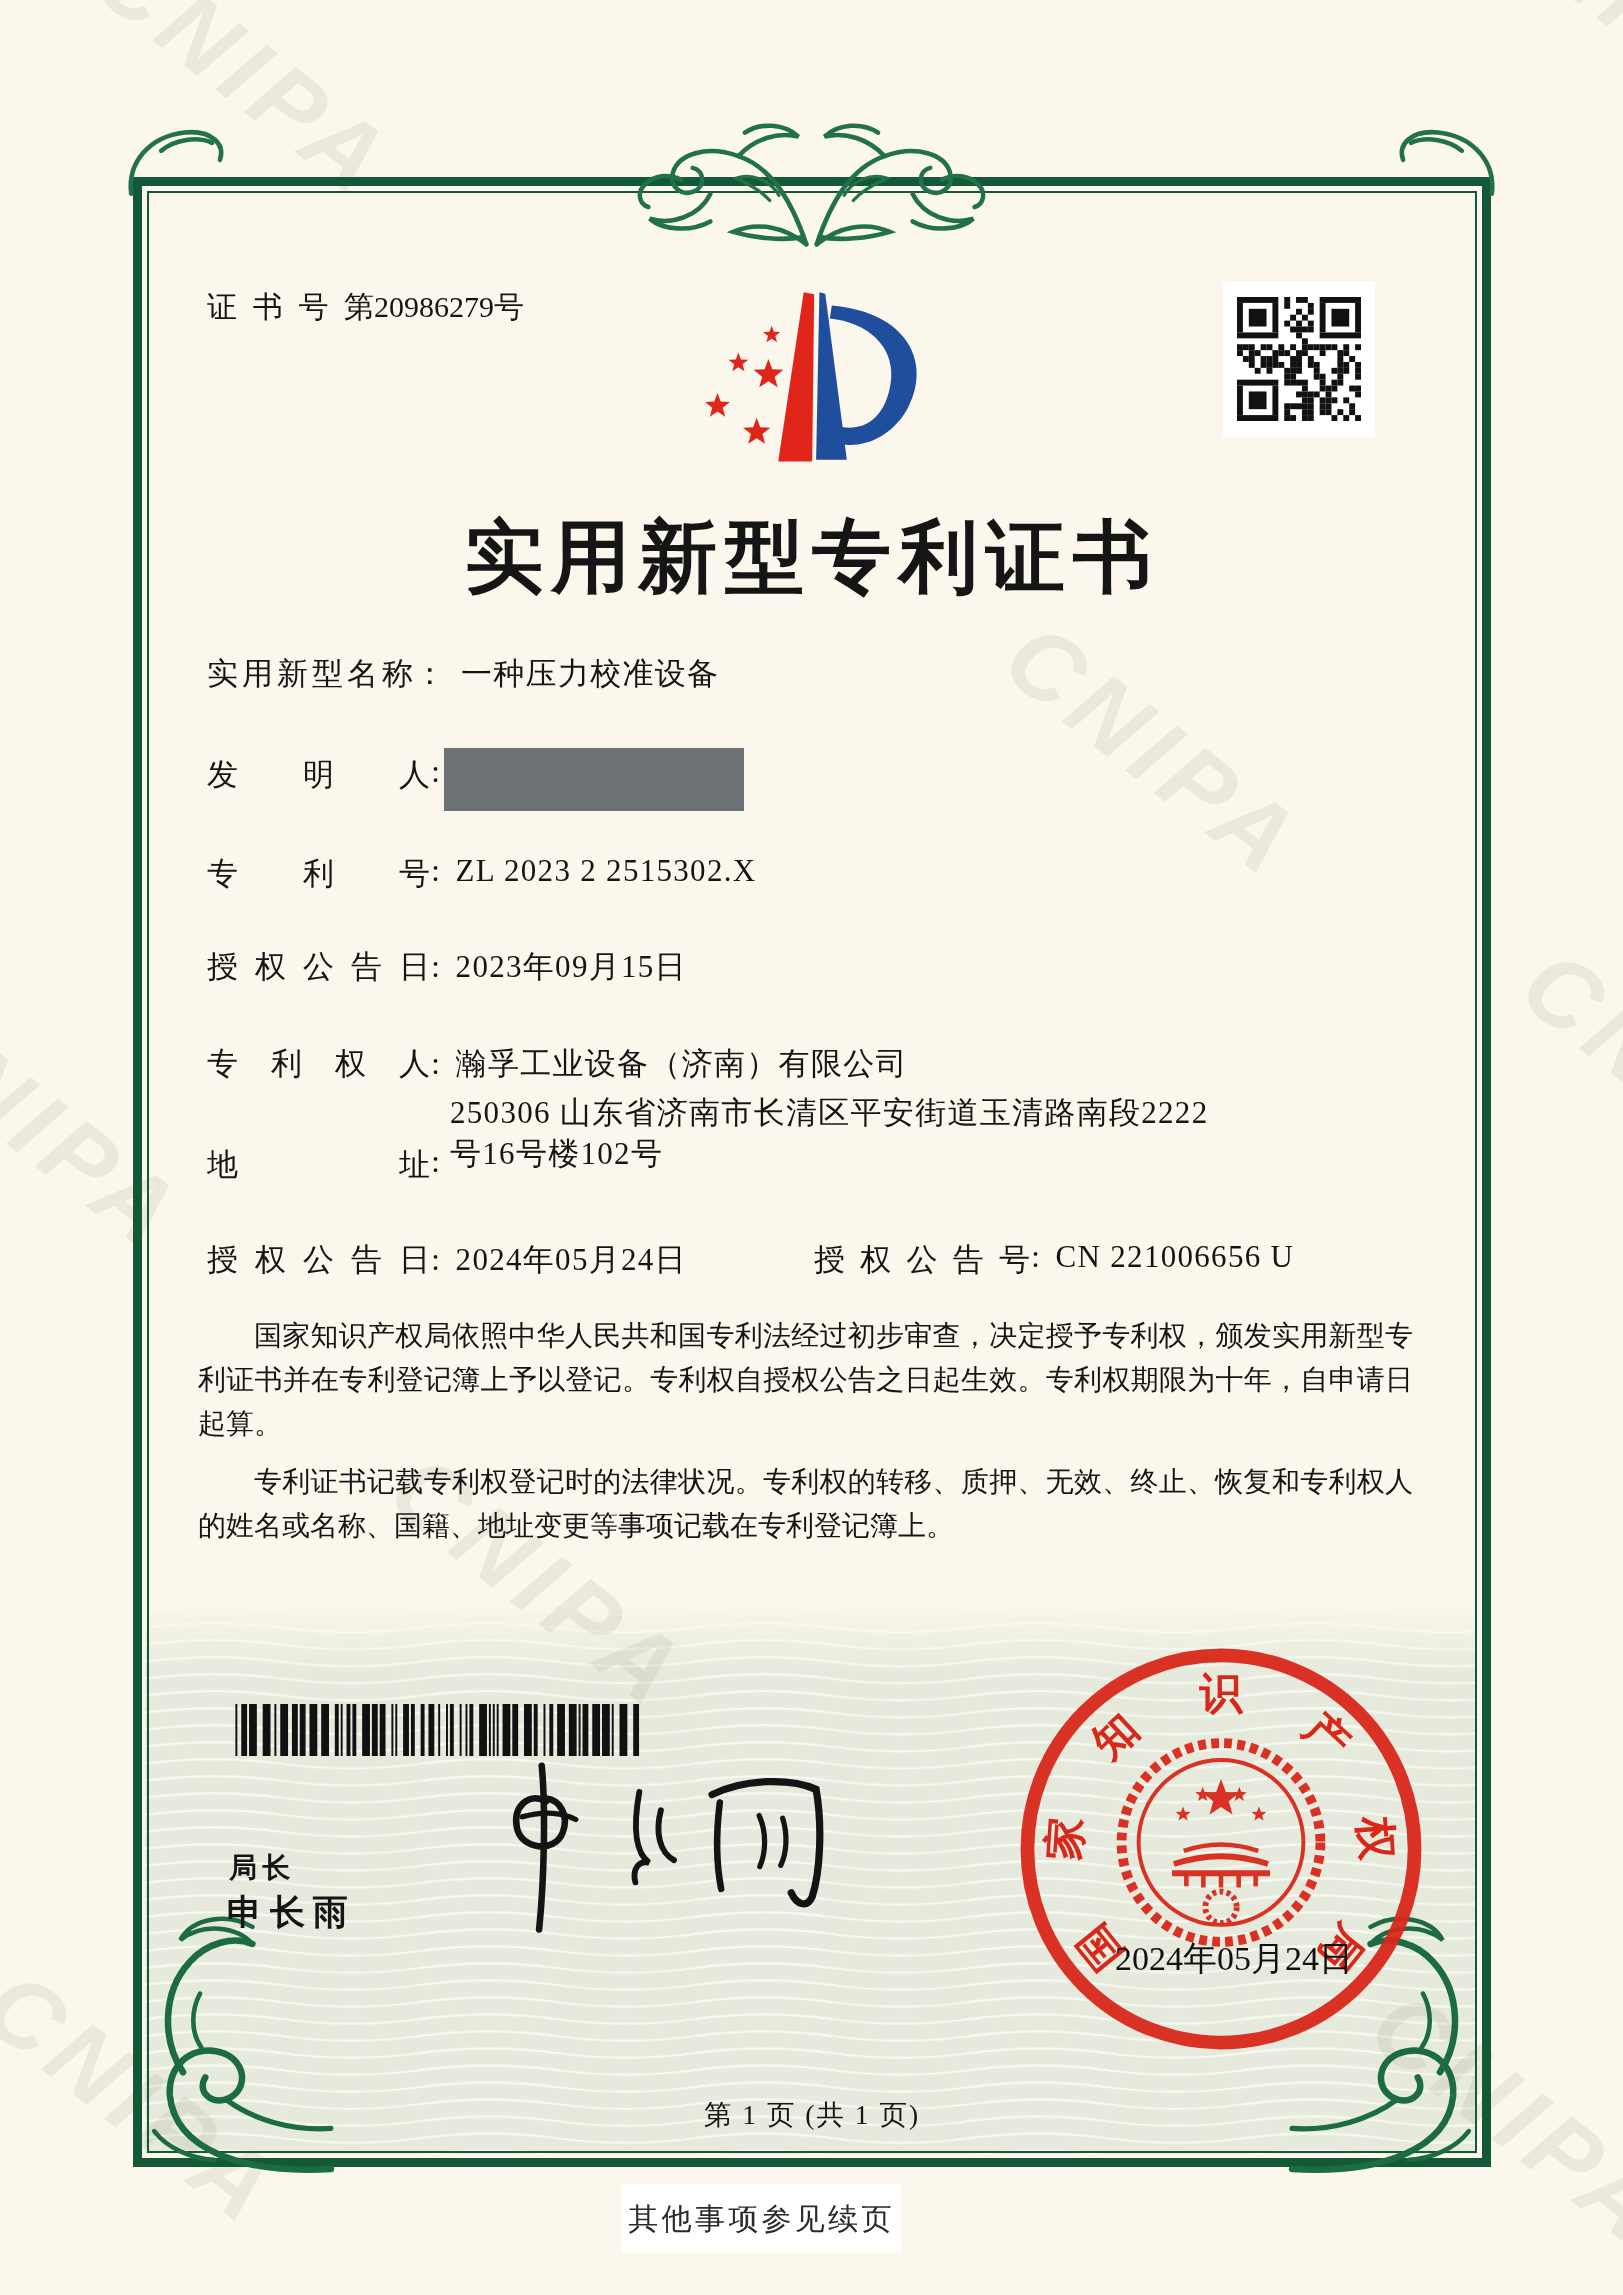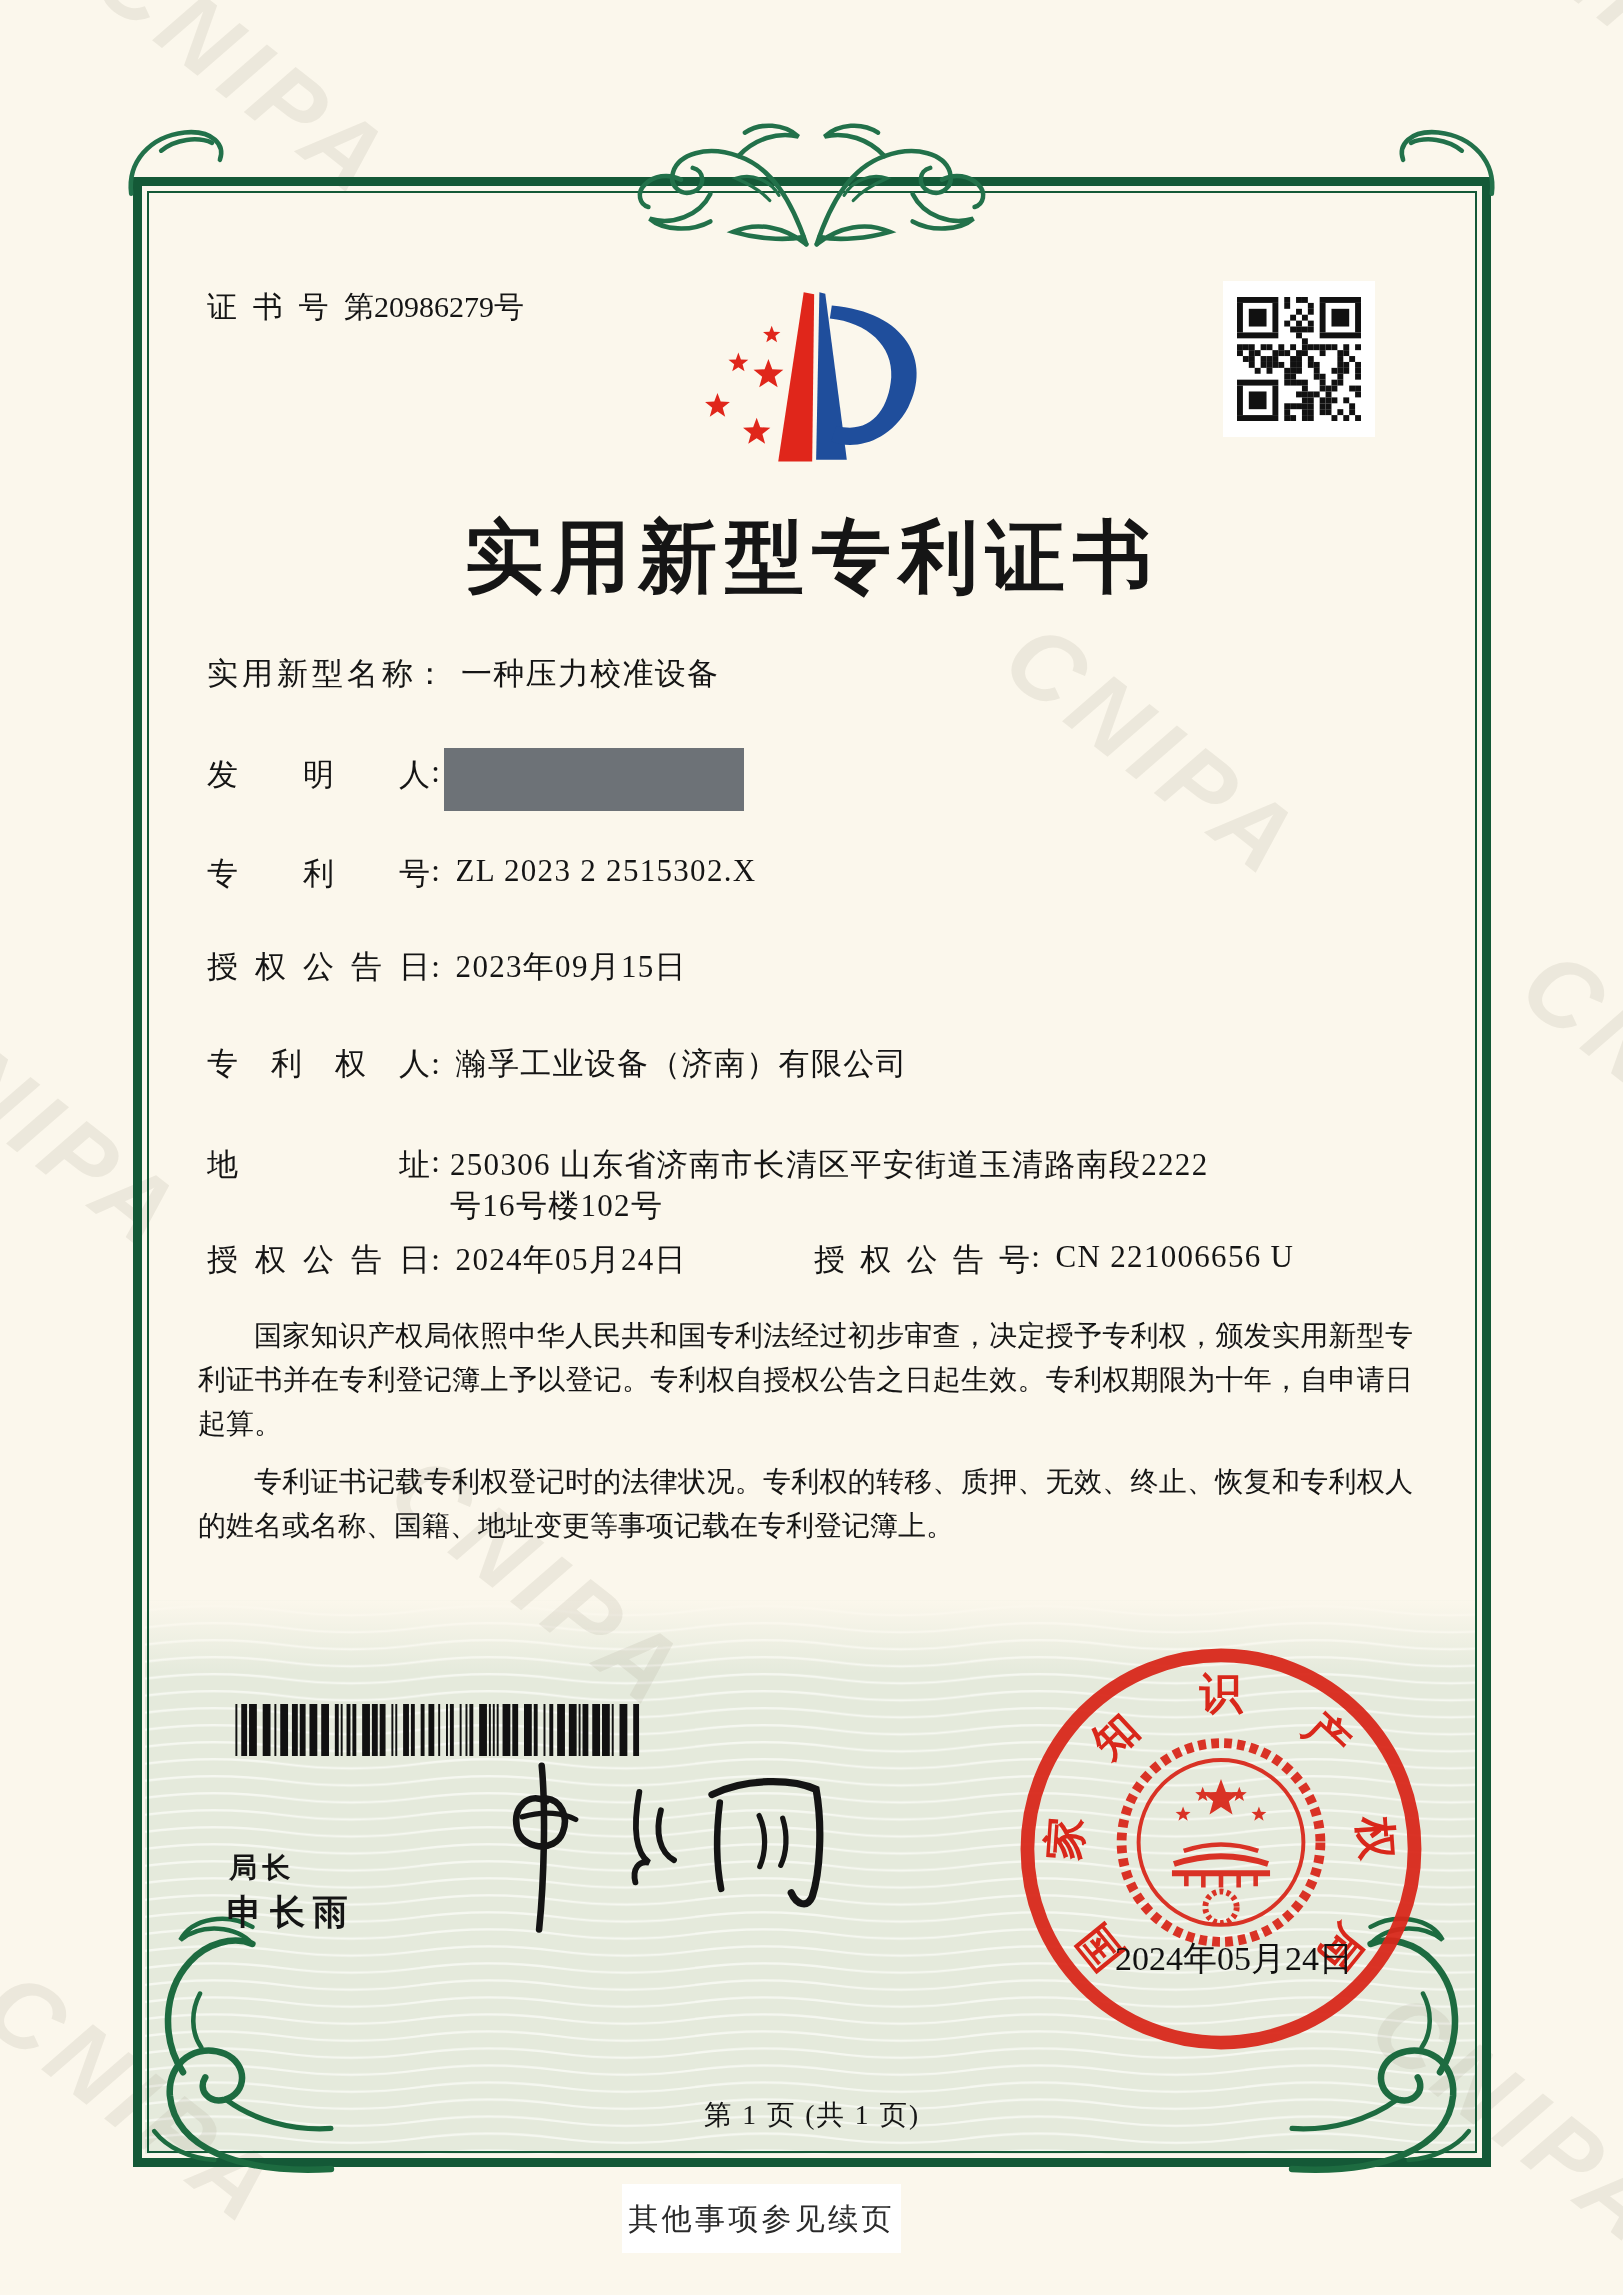--- a/index.html
+++ b/index.html
@@ -35,21 +35,21 @@
   .flabel.w6{width:206px;}
   .colon{margin-left:1.3px;}
   .fval{margin-left:15.7px;letter-spacing:1.3px;}
   #row-name{top:653px;}
   #row-inventor{top:754px;}
   #redact-box{position:absolute;left:444px;top:748px;width:300px;height:63px;background:#6d7277;z-index:4;}
   #row-patent-no{top:853px;}
   #row-filing{top:946px;}
   #row-patentee{top:1043px;}
   #row-address-label{top:1144px;}
-  #addr-val{position:absolute;left:450px;top:1144px;font-size:31px;line-height:41px;z-index:4;letter-spacing:1.3px;}
+  #addr-val{position:absolute;left:450px;top:1092px;font-size:31px;line-height:41px;z-index:4;letter-spacing:1.3px;}
   #row-grant{top:1239px;}
   #grant-no-group{position:absolute;left:607px;top:0px;}
   #grant-no-group .flabel{width:216px;}
 
   
   .para{position:absolute;left:198px;width:1215px;font-size:28px;line-height:44px;
         text-align:justify;text-indent:2em;z-index:4;margin:0;}
   #para1{top:1314px;}
   #para2{top:1460px;}
 

